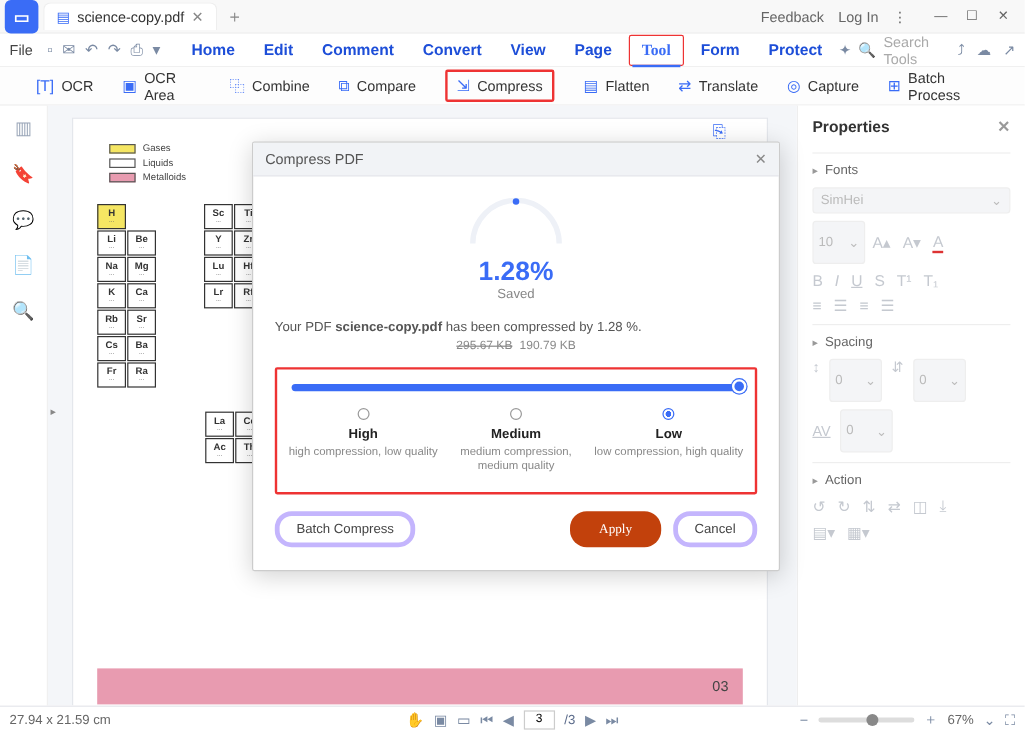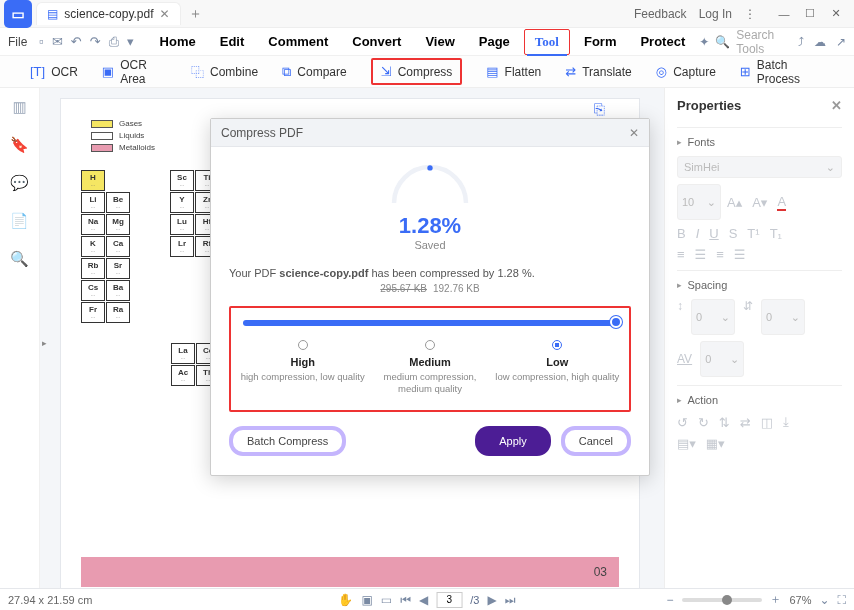--- a/index.html
+++ b/index.html
@@ -12,21 +12,21 @@
   .tab .close { color:#888; font-size:12px; }
   .tab-plus { margin-left: 8px; color: #888; font-size: 14px; }
   .titlebar-right { margin-left: auto; display: flex; align-items: center; gap: 12px; padding-right: 8px; color: #666; }
   .win-controls { display: flex; gap: 6px; margin-left: 6px; }
   .win-btn { width: 20px; height: 20px; display:flex; align-items:center; justify-content:center; color:#666; font-size:11px;}
   
   
   .menubar { height: 28px; display: flex; align-items: center; padding: 0 8px; gap: 4px; border-bottom:1px solid #f0f0f0;}
   .file-label { font-size: 12px; color:#444; margin-right:8px;}
   .mini-icons { display:flex; gap:8px; color:#7a8aa3; font-size:13px; margin-right:12px; align-items:center;}
-  .menu-item { padding: 4px 10px; font-size: 13px; color: #000000; cursor:pointer; font-weight:600;}
+  .menu-item { padding: 4px 10px; font-size: 13px; color: #1d4ed8; cursor:pointer; font-weight:600;}
   .menu-item.active { color: #3a6cf6; border:1px solid #e33; border-radius:2px;}
   .menu-underline { position:relative;font-family:Liberation Serif, serif;}
   .menu-underline::after { content:""; position:absolute; left:2px; right:2px; bottom:-2px; height:2px; background:#3a6cf6;}
   .search-tools { margin-left:auto; color:#aaa; font-size:12px; display:flex; align-items:center; gap:6px;}
   .search-tools .glyph { color:#7a8aa3; }
   .right-glyphs { display:flex; gap:10px; margin-left:10px; color:#7a8aa3;}
   
   
   .ribbon { height: 32px; display: flex; align-items: center; padding: 0 30px; gap: 24px; background:#fdfdfd; border-bottom:1px solid #eee;}
   .rib-item { display:flex; align-items:center; gap:6px; font-size:12px; color:#333;}
@@ -80,21 +80,21 @@
   .slider { position:relative; height:6px; background:#3a6cf6; border-radius:3px; margin:2px 4px 14px;}
   .slider .thumb { position:absolute; right:-5px; top:-4px; width:12px; height:12px; border-radius:50%; background:#3a6cf6; border:2px solid #fff; box-shadow:0 0 0 1px #3a6cf6;}
   .levels { display:flex; justify-content:flex-end; text-align:center;}
   .lvl { flex:1; font-size:11px;}
   .radio { width:10px; height:10px; border:1px solid #999; border-radius:50%; margin:0 auto 6px; display:block;}
   .radio.sel { border-color:#3a6cf6; background:radial-gradient(circle,#3a6cf6 0 40%,#fff 45% 100%);}
   .lvl-name { font-weight:700; color:#222; margin-bottom:3px;}
   .lvl-desc { color:#888; font-size:9.5px; line-height:1.3;}
   .dlg-buttons { display:flex; justify-content:space-between; align-items:center; margin-top:14px;}
   .btn-outline { border:4px solid #c4b5fd; background:#fff; border-radius:14px; padding:5px 14px; font-size:11px; color:#444;}
-  .btn-primary { background:#4c1d95; color:#fff; border:none; border-radius:14px; padding:6px 24px; font-size:11px;}
+  .btn-primary { background:#c2410c; color:#fff; border:none; border-radius:14px; padding:6px 24px; font-size:11px;font-family:Liberation Serif, serif;}
   .btn-group-right { display:flex; gap:10px;}
   
   
   .statusbar { position:absolute; bottom:0; left:0; right:0; height:22px; border-top:1px solid #e5e7eb; display:flex; align-items:center; padding:0 8px; font-size:11px; color:#666; background:#fff;}
   .status-mid { position:absolute; left:50%; transform:translateX(-50%); display:flex; align-items:center; gap:8px; color:#5a6a8a;}
   .status-right { margin-left:auto; display:flex; align-items:center; gap:8px;}
   .zoom-slider { width:80px; height:4px; background:#ddd; border-radius:2px; position:relative;}
   .zoom-slider .zthumb { position:absolute; left:40px; top:-3px; width:10px; height:10px; border-radius:50%; background:#888;}
   .pg-input { width:26px; height:16px; border:1px solid #ccc; text-align:center; font-size:10px;}
   .sb-ico { font-size:12px; color:#7a8aa3;}
@@ -449,21 +449,21 @@
           <path d="M 10 45 A 40 40 0 0 1 90 45" fill="none" stroke="#eef1f7" stroke-width="5"></path>
           <circle cx="50" cy="6" r="3" fill="#3a6cf6"></circle>
         </svg>
     </div>
     <div class="pct">1.28%</div>
     <div class="saved">Saved</div>
     <div class="result-line">
       <span>Your PDF </span><b>science-copy.pdf</b><span>  has been compressed by  </span><span>1.28 %.</span>
     </div>
     <div class="sizes">
-      <span class="strike">295.67 KB</span><span>192.76 KB</span>
+      <span class="strike">295.67 KB</span><span>190.79 KB</span>
     </div>
     <div class="level-box">
       <div class="slider">
           <div class="thumb"></div>
         </div>
       <div class="levels">
         <div class="lvl">
           <span class="radio"></span>
           <div class="lvl-name">High</div>
           <div class="lvl-desc">high compression, low quality</div>

